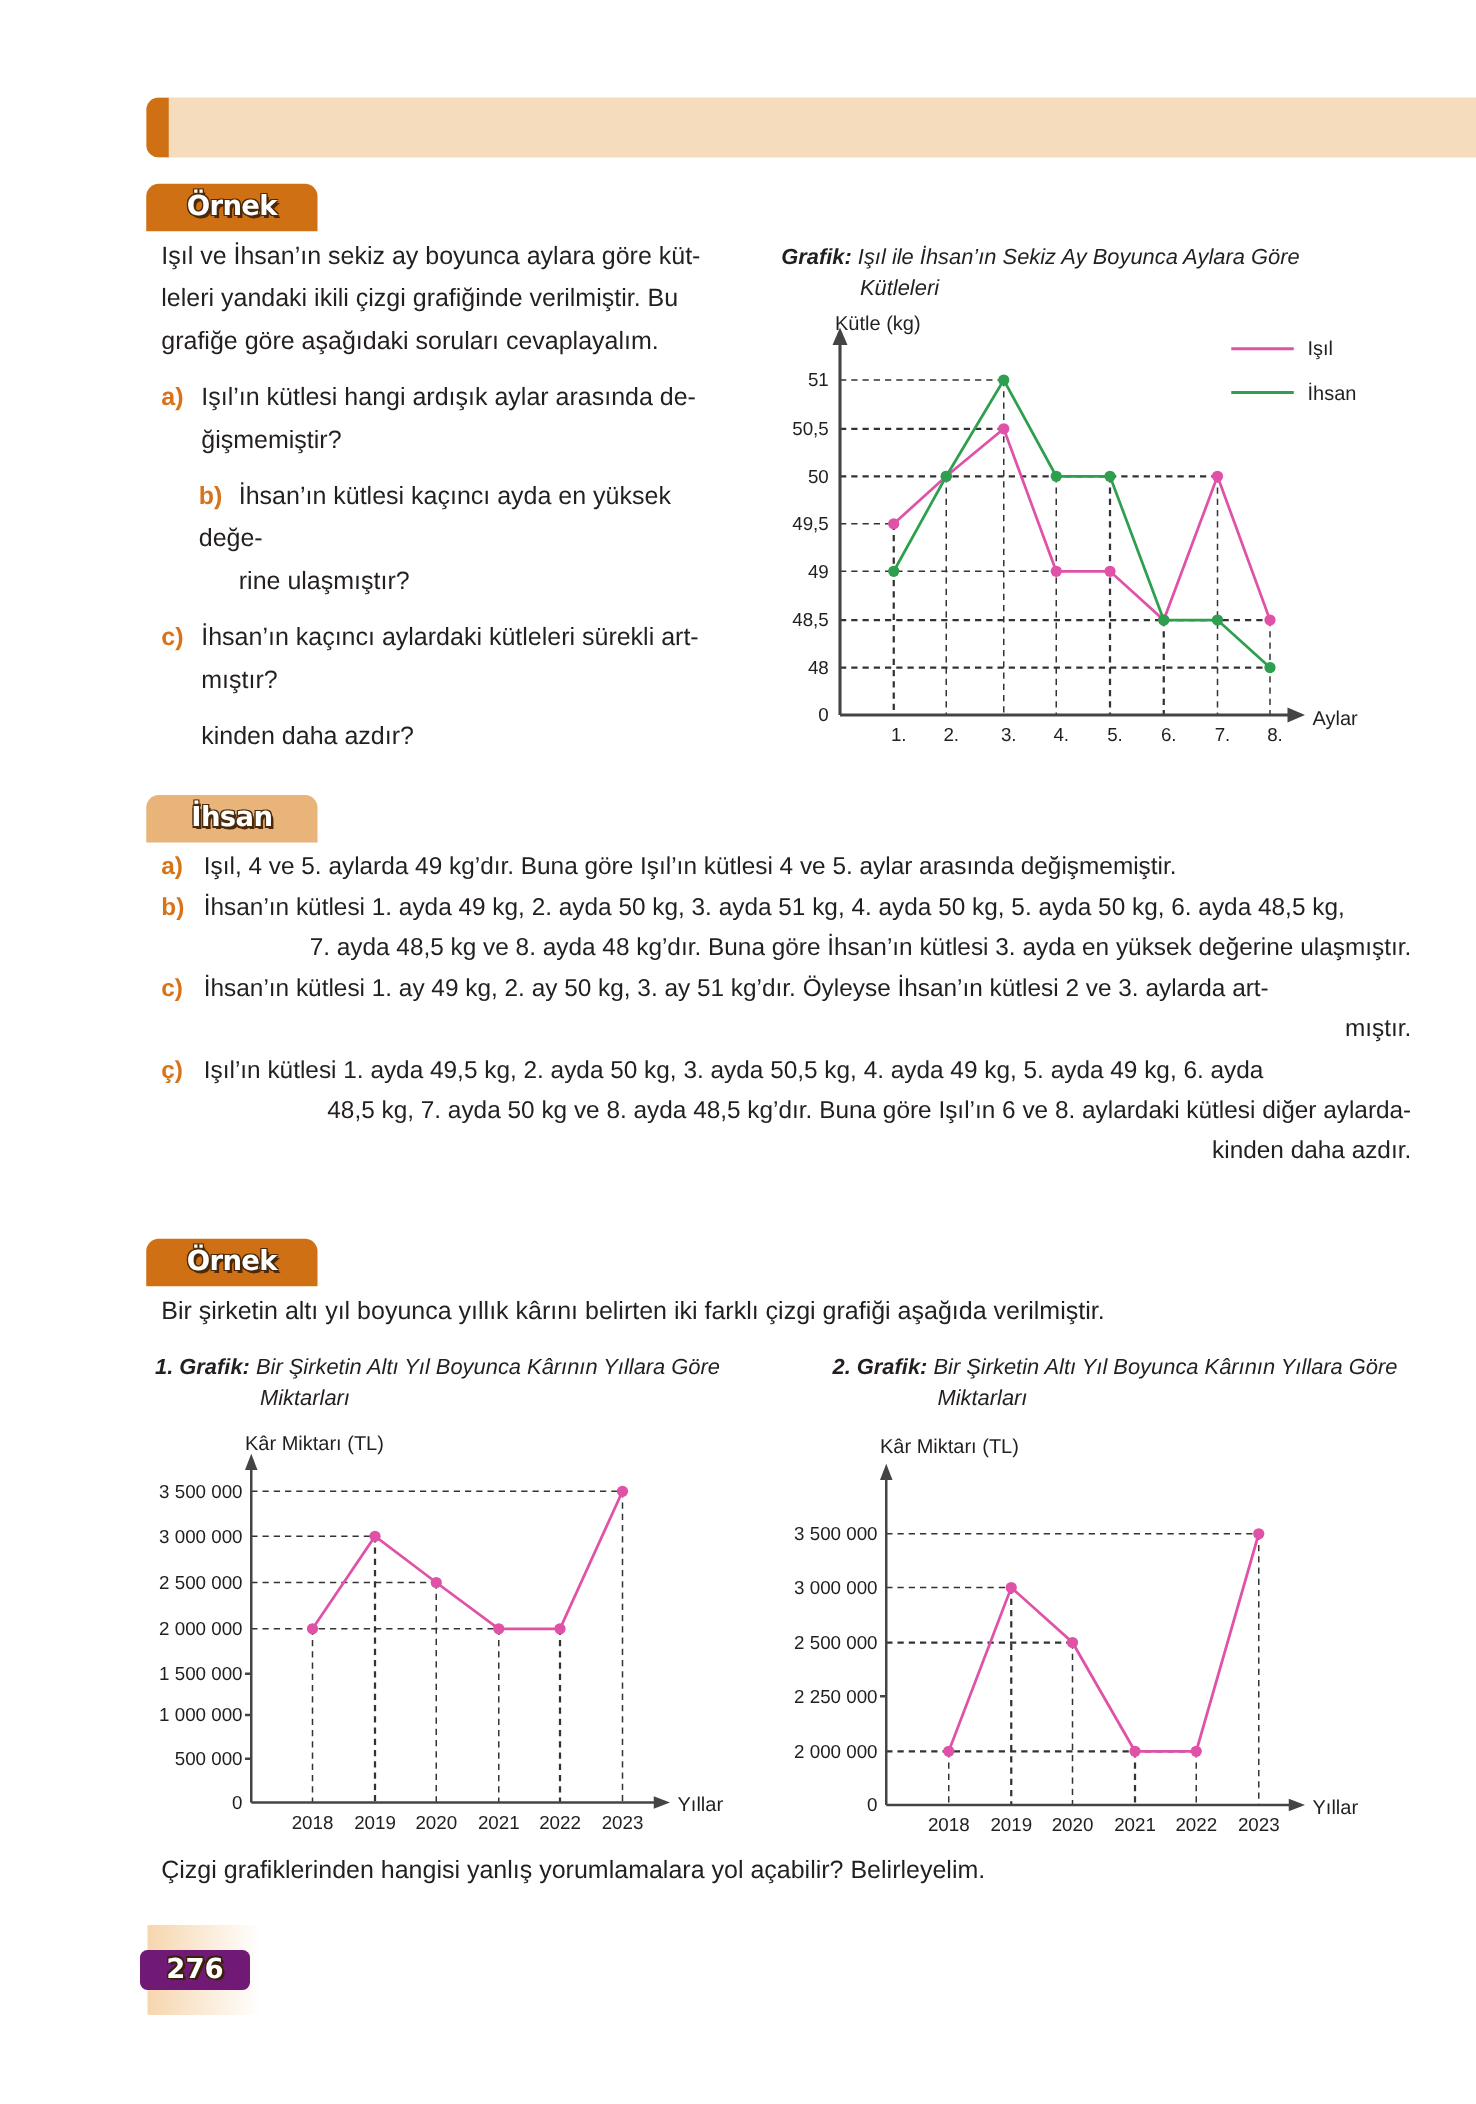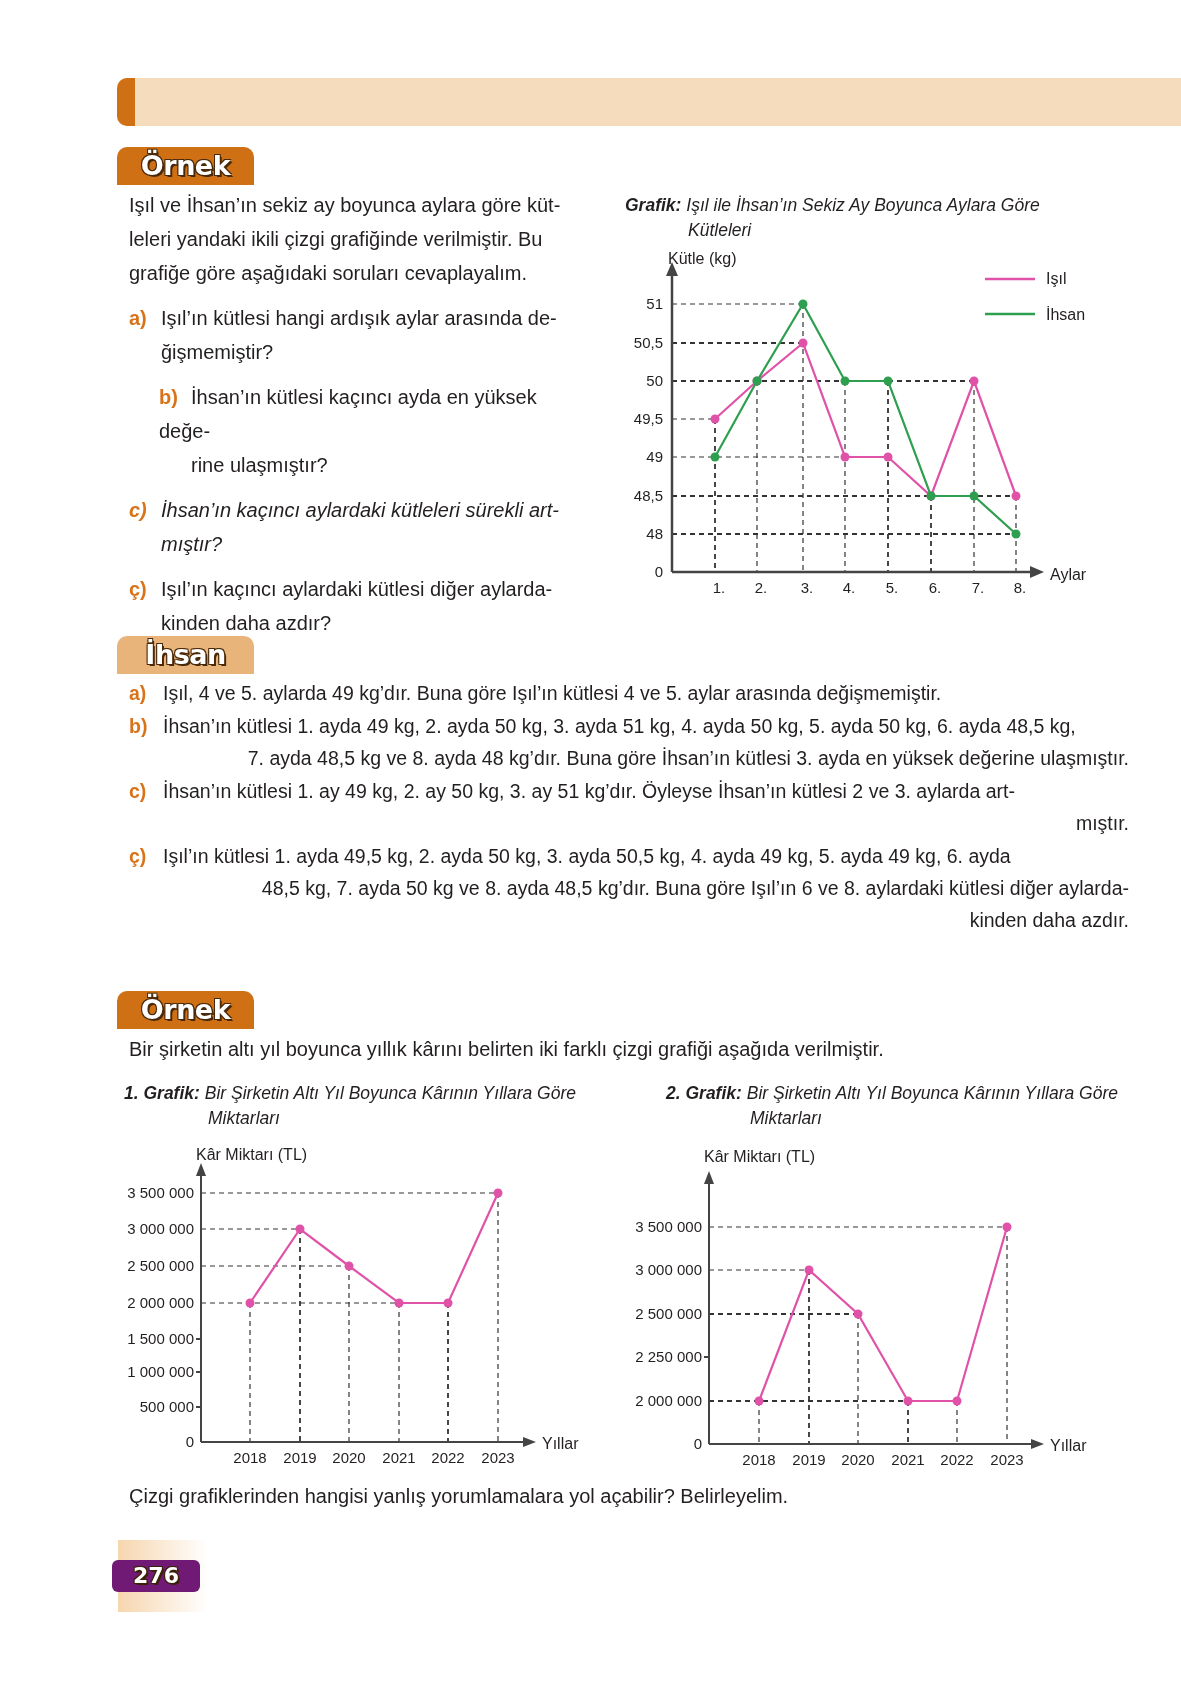--- a/index.html
+++ b/index.html
@@ -1,20 +1,20 @@
 <!DOCTYPE html>
 <html><head>
 <meta charset="utf-8">
 <style>
   html,body{margin:0;padding:0;background:#ffffff;}
   body{width:1181px;height:1683px;position:relative;overflow:hidden;font-family:"Liberation Sans","DejaVu Sans",sans-serif;color:#231f20;}
   .abs{position:absolute;}
   .header-bar{left:117px;top:78px;width:1064px;height:48px;background:#f5dcbc;border-radius:10px 0 0 10px;overflow:hidden;}
   .header-bar .tab{position:absolute;left:0;top:0;width:18px;height:48px;background:#cf7014;}
-  .badge{height:38px;background:#cf7014;border-radius:10px 10px 0 0;color:#fff;font-weight:bold;font-size:27px;line-height:38px;text-align:center;font-family:"DejaVu Sans",sans-serif;text-shadow:-1px -1px 0 #4a2a0a,1px -1px 0 #4a2a0a,-1px 1px 0 #4a2a0a,1px 1px 0 #4a2a0a,2px 2px 0 #4a2a0a;letter-spacing:-0.5px;}
+  .badge{height:38px;background:#cf7014;border-radius:10px 10px 0 0;color:#fff;font-weight:bold;font-size:22px;line-height:38px;text-align:center;font-family:"DejaVu Sans",sans-serif;text-shadow:-1px -1px 0 #4a2a0a,1px -1px 0 #4a2a0a,-1px 1px 0 #4a2a0a,1px 1px 0 #4a2a0a,2px 2px 0 #4a2a0a;letter-spacing:-0.5px;}
   .badge.light{background:#e8b47a;}
   .txt{font-size:20px;line-height:34px;}
   .q{font-size:20px;line-height:34px;}
   .q .lbl{color:#d9731a;font-weight:bold;display:inline-block;width:32px;}
   .q .indent{padding-left:32px;}
   .sol{font-size:19.5px;line-height:32px;}
   .sol .lbl{color:#d9731a;font-weight:bold;display:inline-block;width:34px;}
   .sol .indent{padding-left:34px;text-align:right;}
   .ctitle{font-size:17.5px;line-height:25px;font-style:italic;}
   .ctitle b{font-style:italic;}
@@ -39,26 +39,25 @@
 
 <div class="abs q" style="left:129px;top:301px;width:460px;">
   <div style="margin-bottom:11px;">
     <div><span class="lbl">a)</span><span>Işıl’ın kütlesi hangi ardışık aylar arasında de-</span></div>
     <div class="indent">ğişmemiştir?</div>
   </div>
   <div style="margin-bottom:11px;margin-left:30px;">
     <div><span class="lbl">b)</span><span>İhsan’ın kütlesi kaçıncı ayda en yüksek değe-</span></div>
     <div class="indent">rine ulaşmıştır?</div>
   </div>
-  <div style="margin-bottom:11px;font-style:italic;">
+  <div style="margin-bottom:11px;">
     <div><span class="lbl">c)</span><span>İhsan’ın kaçıncı aylardaki kütleleri sürekli art-</span></div>
     <div class="indent">mıştır?</div>
   </div>
   <div>
-    <div><span class="lbl">ç)</span><span>Işıl’ın kaçıncı aylardaki kütlesi diğer aylarda-</span></div>
     <div class="indent">kinden daha azdır?</div>
   </div>
 </div>
 
 <div class="abs ctitle" style="left:625px;top:193px;width:520px;">
   <div><b>Grafik:</b> <span>Işıl ile İhsan’ın Sekiz Ay Boyunca Aylara Göre</span></div>
   <div style="padding-left:63px;">Kütleleri</div>
 </div>
 
 <svg class="abs" style="left:600px;top:240px;" width="560" height="370">

